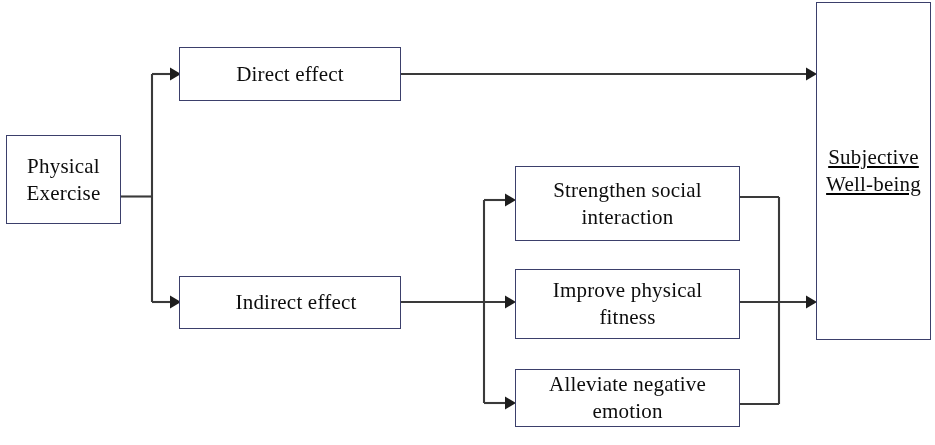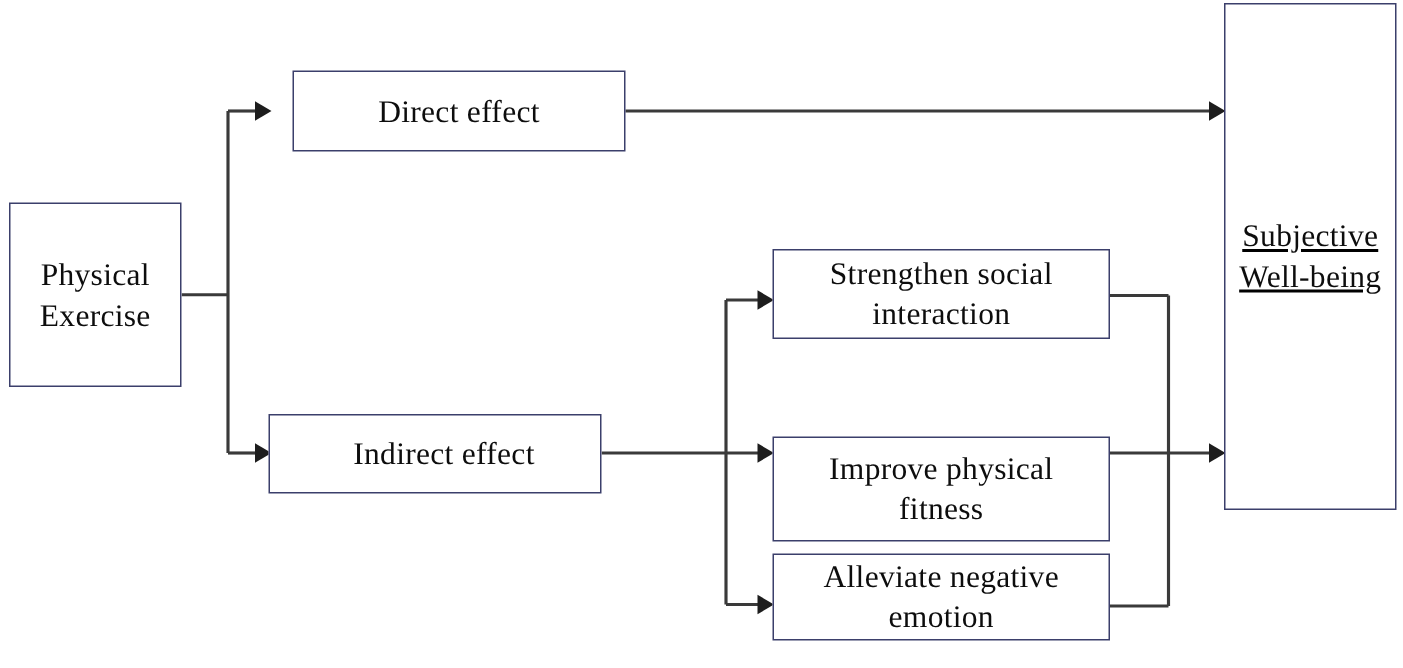--- a/index.html
+++ b/index.html
@@ -99,39 +99,39 @@
 
     <g>
       <path class="edge-line" d="M 740 197 L 779 197"></path>
       <path class="edge-line" d="M 740 404 L 779 404"></path>
       <path class="edge-line" d="M 779 197 L 779 404"></path>
       <path class="edge-line" d="M 740 302 L 806 302"></path>
       <polygon class="arrow-head" points="806,295.5 817,302 806,308.5"></polygon>
     </g>
   </svg>
 
-  <div class="node-box" style="left:6px; top:135px; width:115px; height:123px;">
+  <div class="node-box" style="left:6px; top:135px; width:115px; height:89px;">
     <span class="node-label">Physical
 Exercise</span>
   </div>
 
-  <div class="node-box" style="left:179px; top:47px; width:222px; height:54px;margin-left:16px;">
+  <div class="node-box" style="left:179px; top:47px; width:222px; height:54px;">
     <span class="node-label">Direct effect</span>
   </div>
 
   <div class="node-box" style="left:179px; top:276px; width:222px; height:53px;padding-left:12px;">
     <span class="node-label">Indirect effect</span>
   </div>
 
-  <div class="node-box" style="left:515px; top:166px; width:225px; height:60px;">
+  <div class="node-box" style="left:515px; top:166px; width:225px; height:75px;">
     <span class="node-label">Strengthen social
 interaction</span>
   </div>
 
-  <div class="node-box" style="left:515px; top:269px; width:225px; height:70px;margin-top:22px;">
+  <div class="node-box" style="left:515px; top:269px; width:225px; height:70px;">
     <span class="node-label">Improve physical
 fitness</span>
   </div>
 
   <div class="node-box" style="left:515px; top:369px; width:225px; height:58px;">
     <span class="node-label">Alleviate negative
 emotion</span>
   </div>
 
   <div class="node-box" style="left:816px; top:2px; width:115px; height:338px;text-decoration:underline;">

